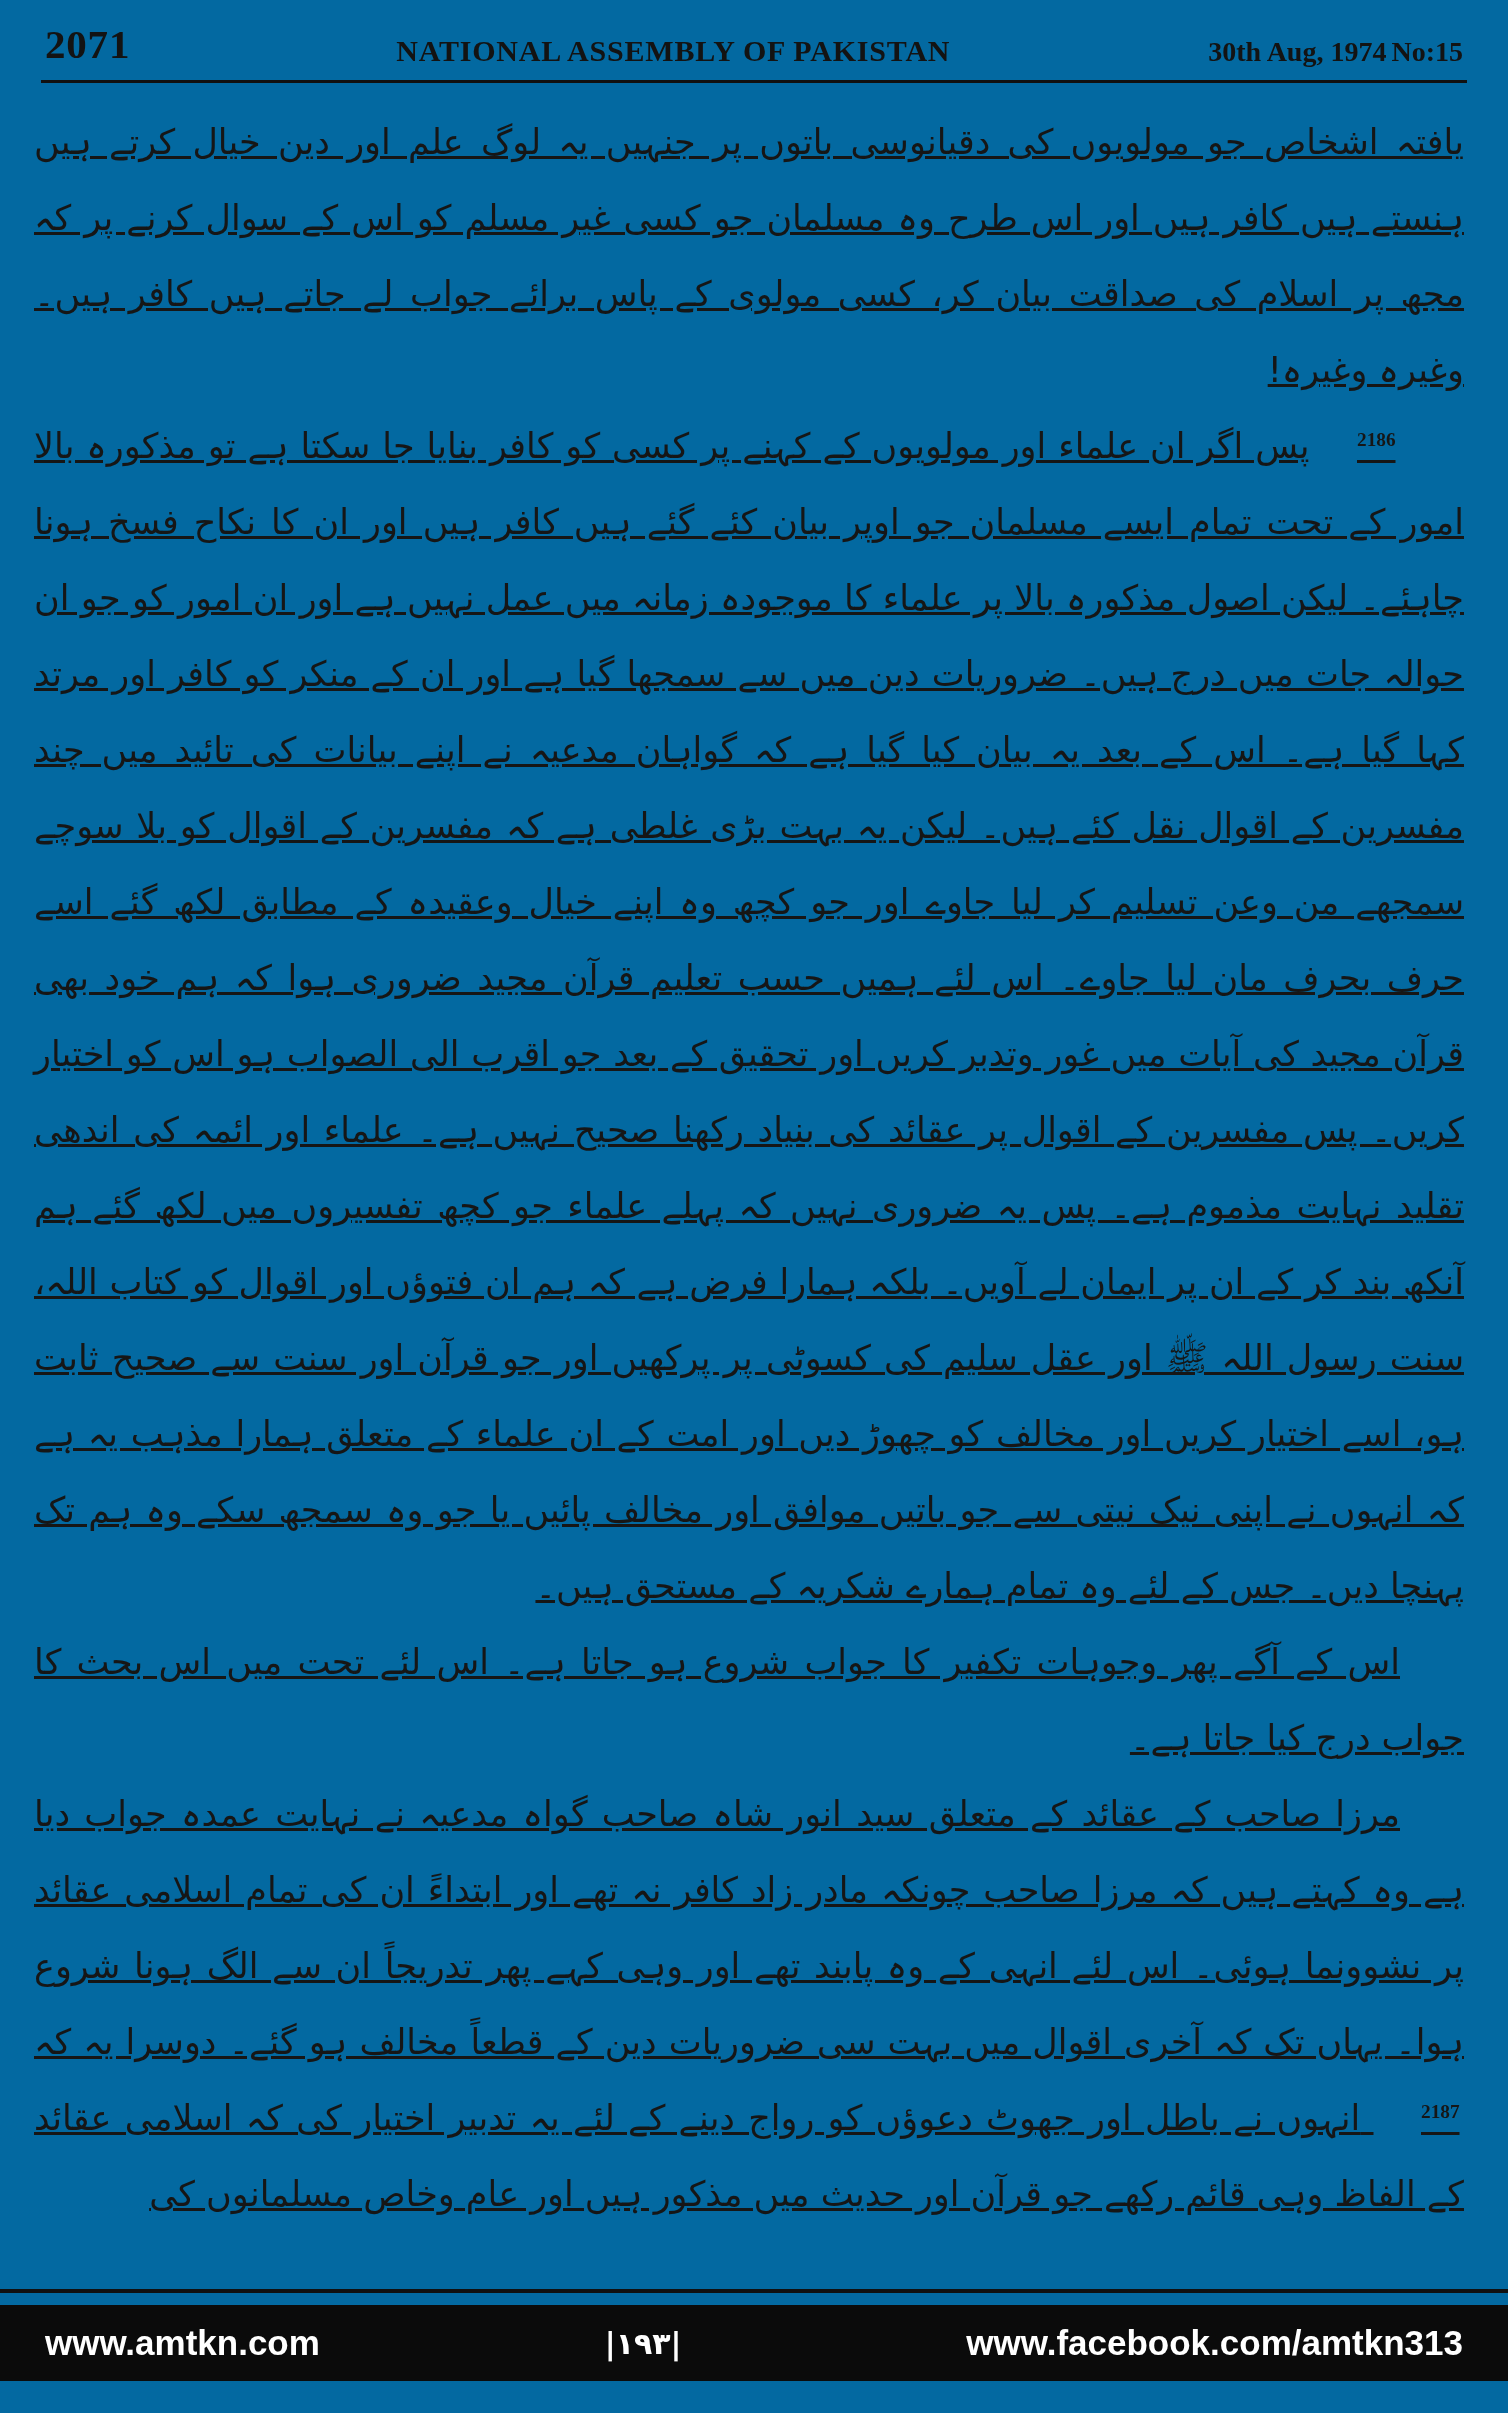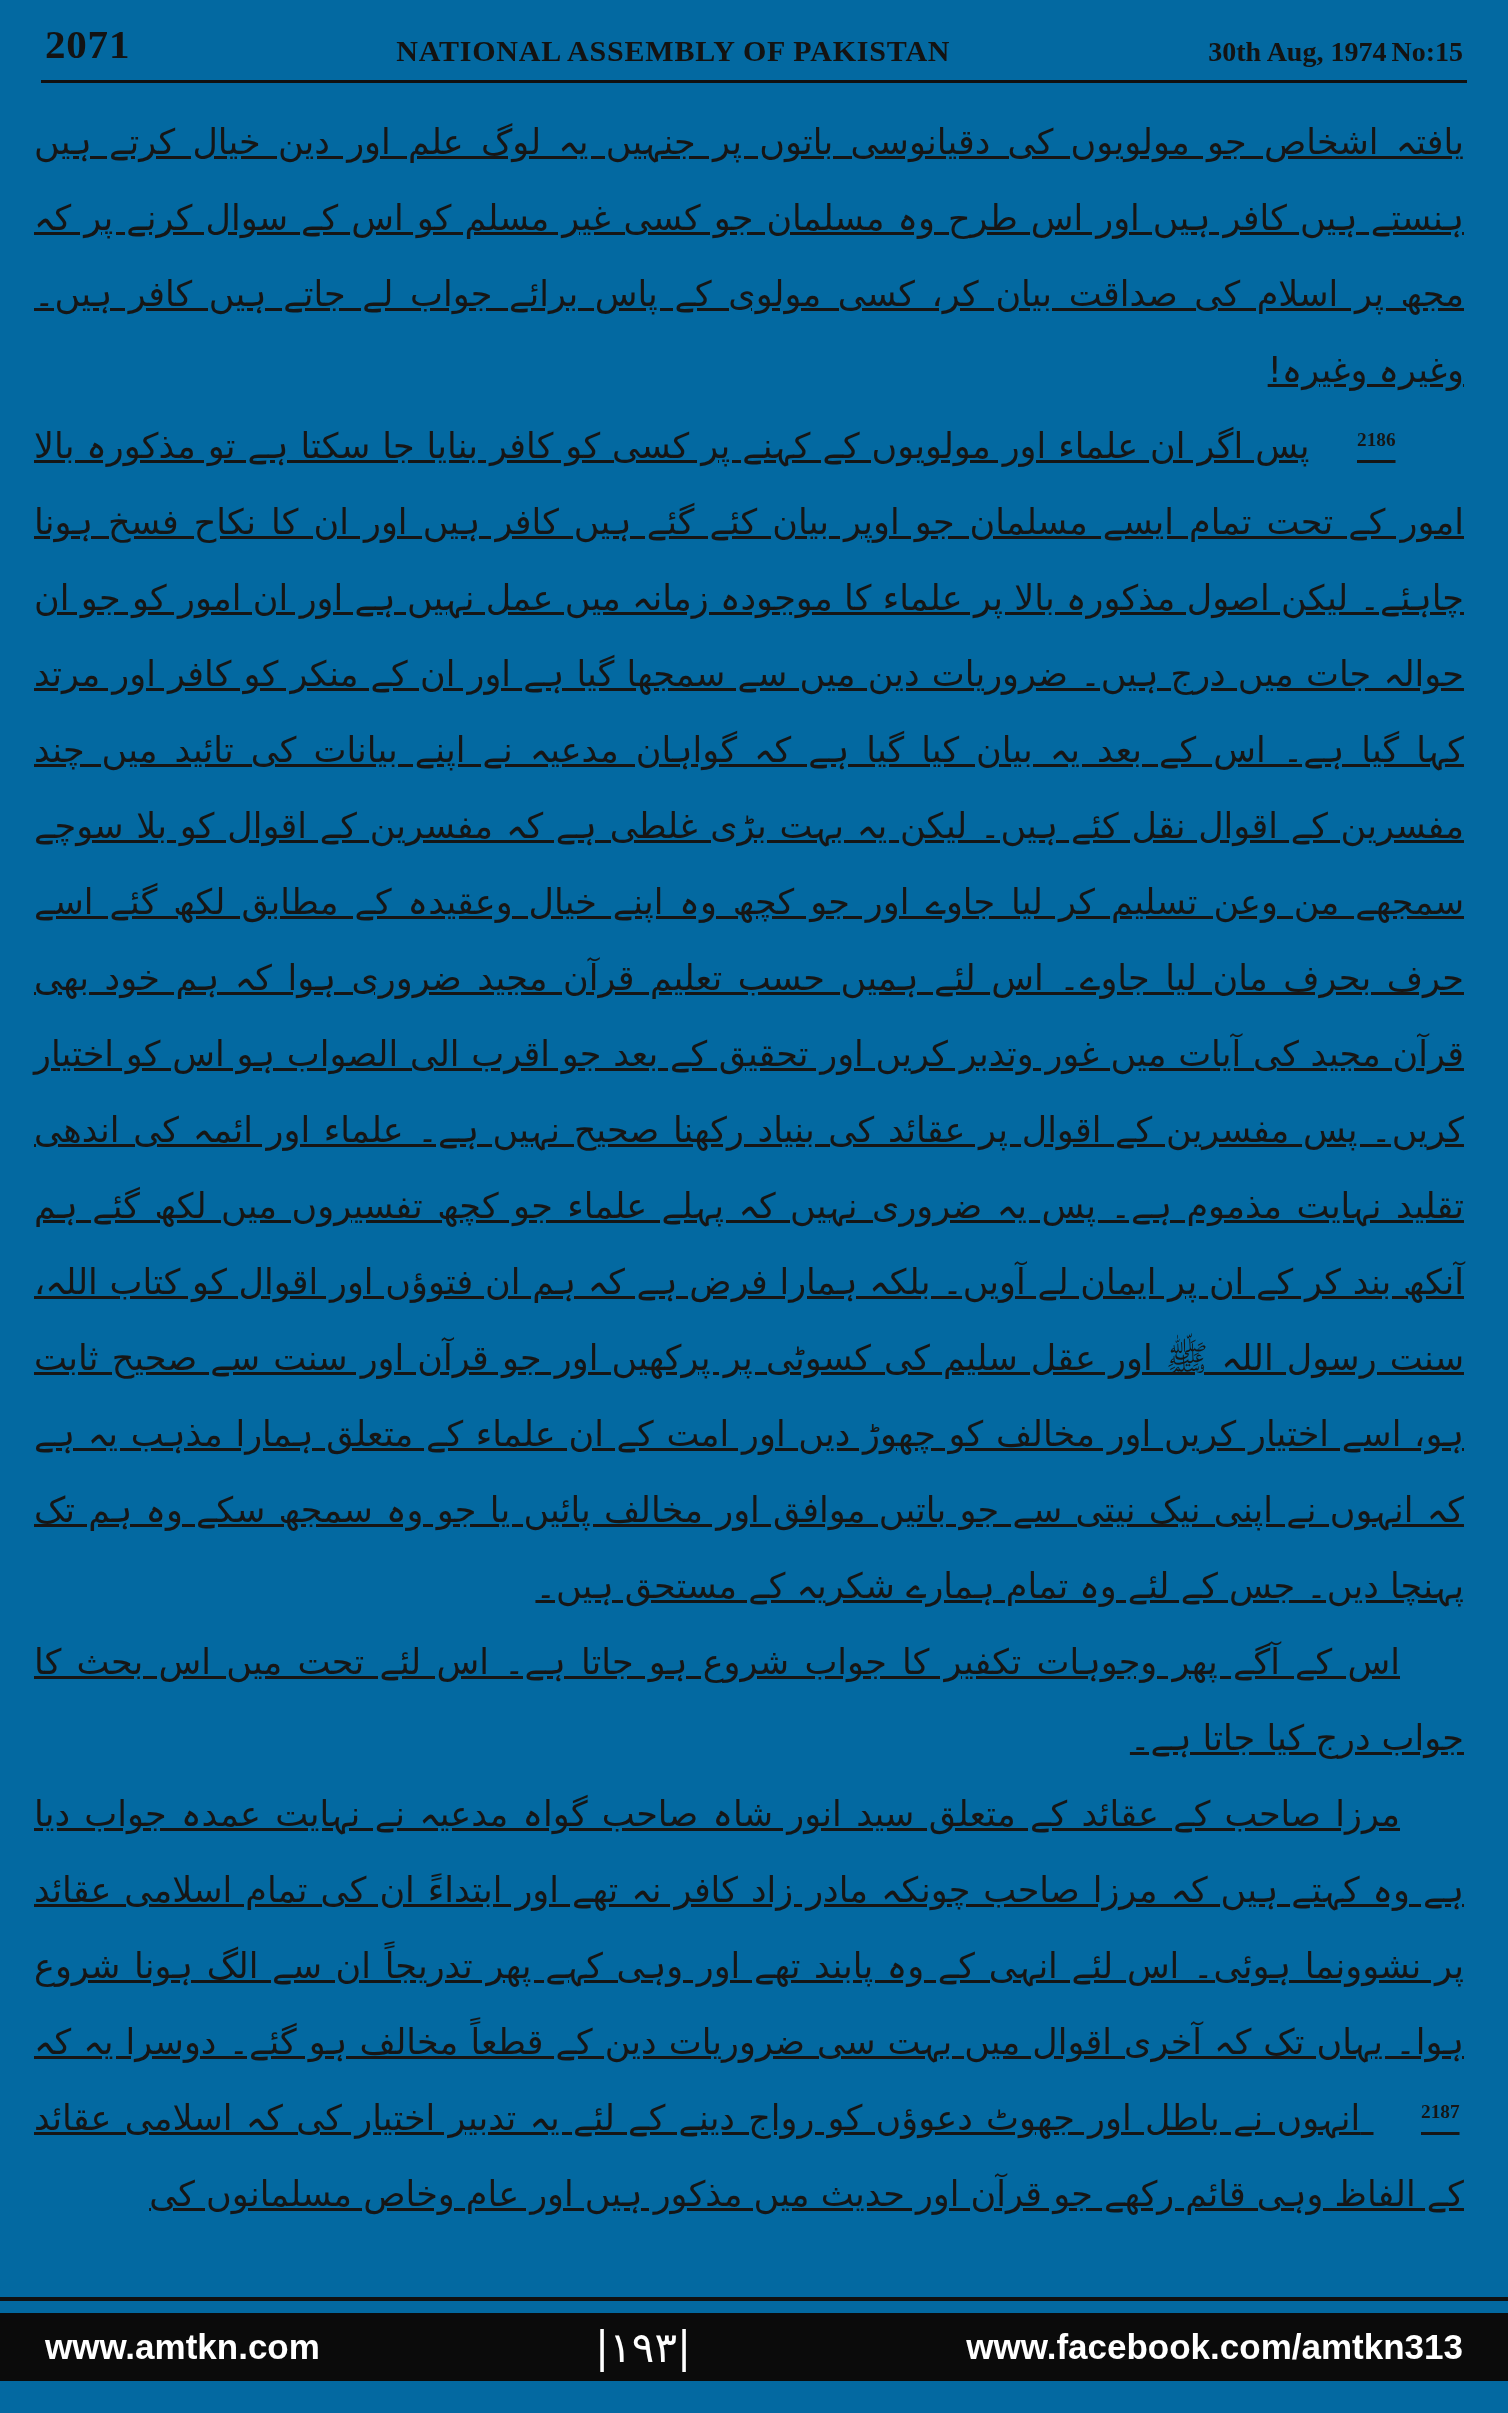--- a/index.html
+++ b/index.html
@@ -96,37 +96,37 @@
   }
   
   .footer-rule {
     flex: 0 0 auto;
     height: 3.8px;
     background: #111;
     margin: 0 0 12px 0;
   }
   .page-footer {
     flex: 0 0 auto;
-    height: 68px;
+    height: 76px;
     margin-bottom: 32px;
     background: #0b0b0b;
     color: #ffffff;
     display: flex;
     align-items: center;
     justify-content: space-between;
     padding: 0 45px;
     box-sizing: border-box;
     font-family: "Liberation Sans", sans-serif;
     font-weight: bold;
     font-size: 35px;
   }
   .footer-page {
     font-family: "DejaVu Sans", sans-serif;
-    font-weight: normal;
-    font-size: 42px;
+    font-weight: bold;
+    font-size: 30px;
     letter-spacing: 3px;
   }
 </style>
 </head>
 <body>
 
 <div class="page">
 
   <header class="page-header">
     <div class="page-num">2071</div>

